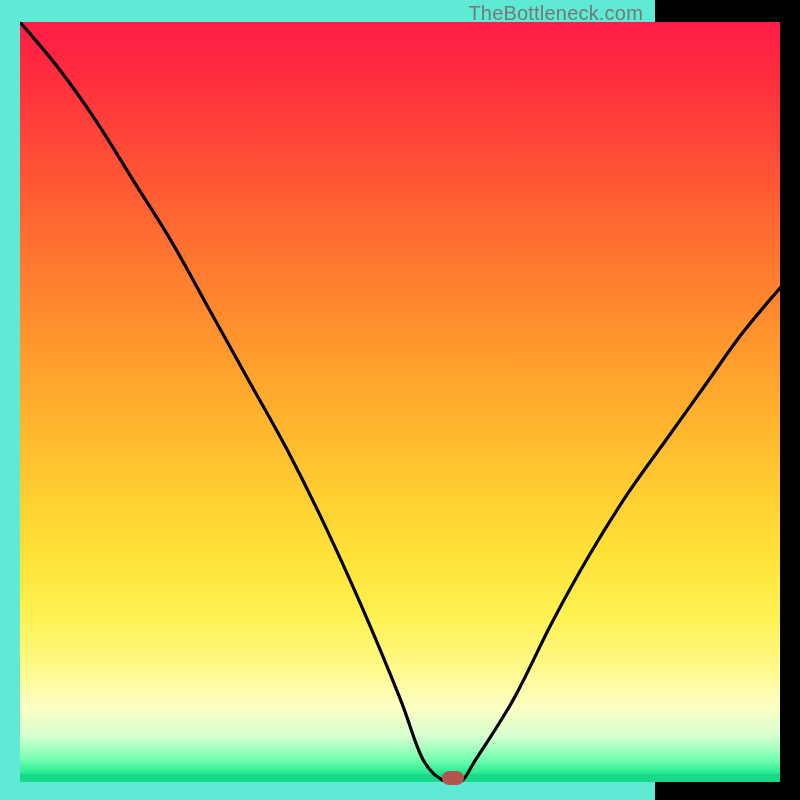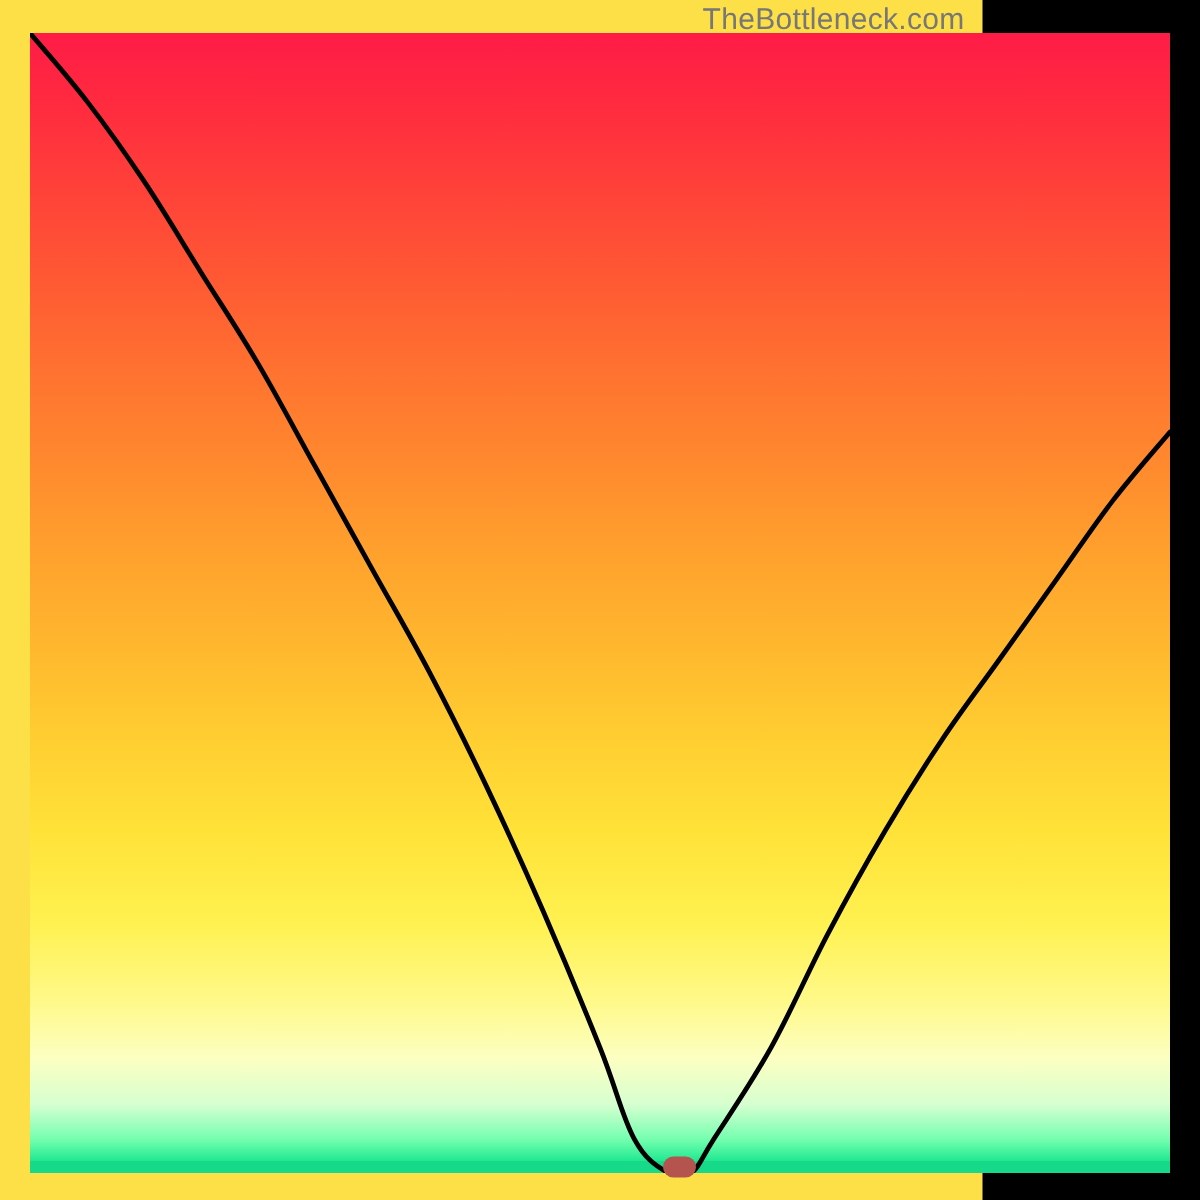--- a/index.html
+++ b/index.html
@@ -8,21 +8,21 @@
     width: 800px;
     height: 800px;
     background: #000;
     overflow: hidden;
     font-family: Arial, Helvetica, sans-serif;
   }
   .stage {
     position: relative;
     width: 655px;
     height: 800px;
-    background: #fde047;
+    background: #5eead4;
   }
   .watermark {
     position: absolute;
     top: 2px;
     right: 12px;
     color: #777;
     font-size: 20px;
     font-weight: 500;
     letter-spacing: 0.2px;
     z-index: 5;

